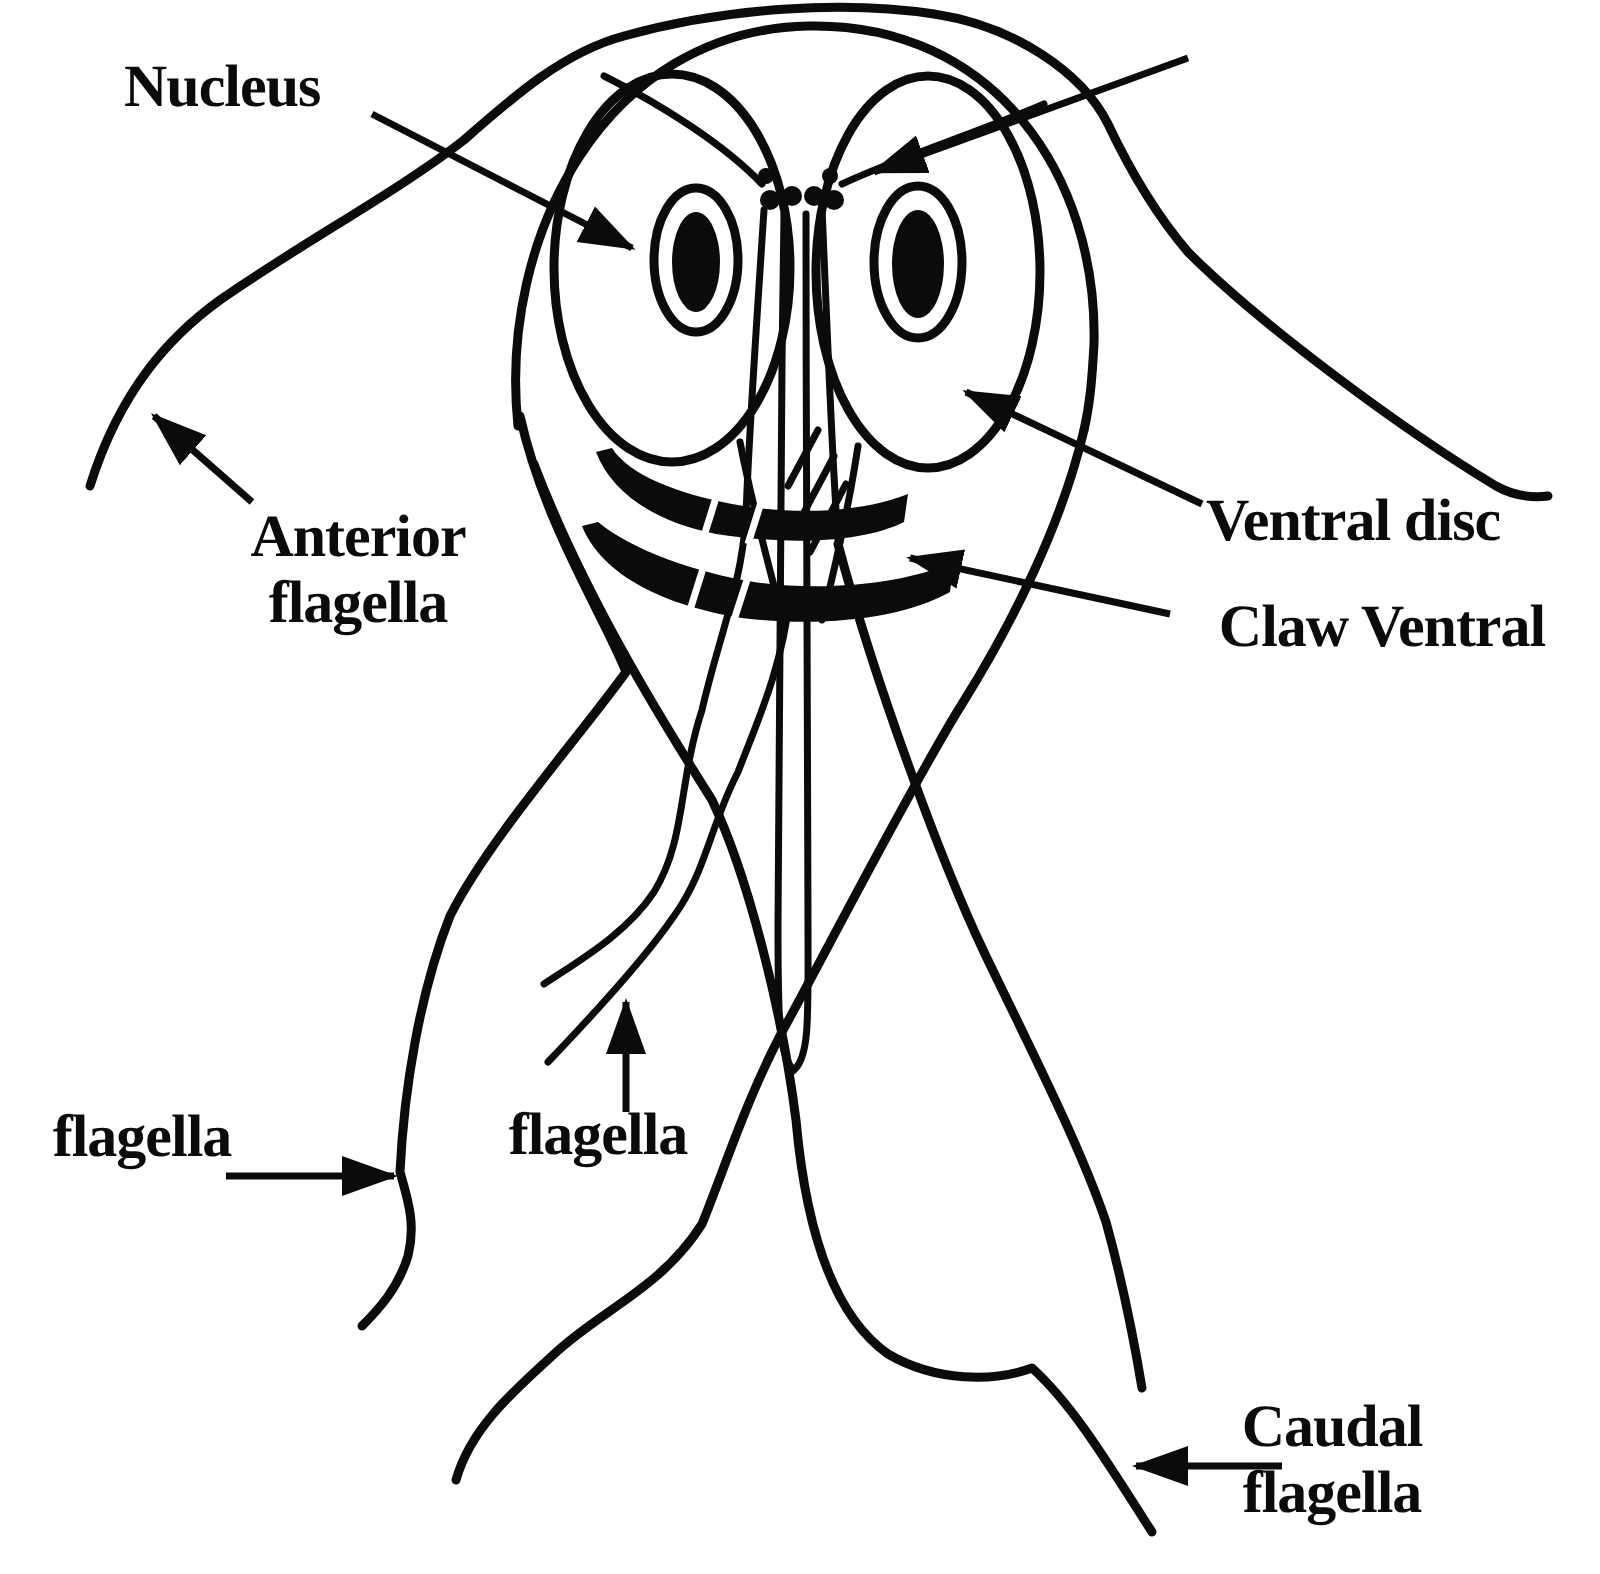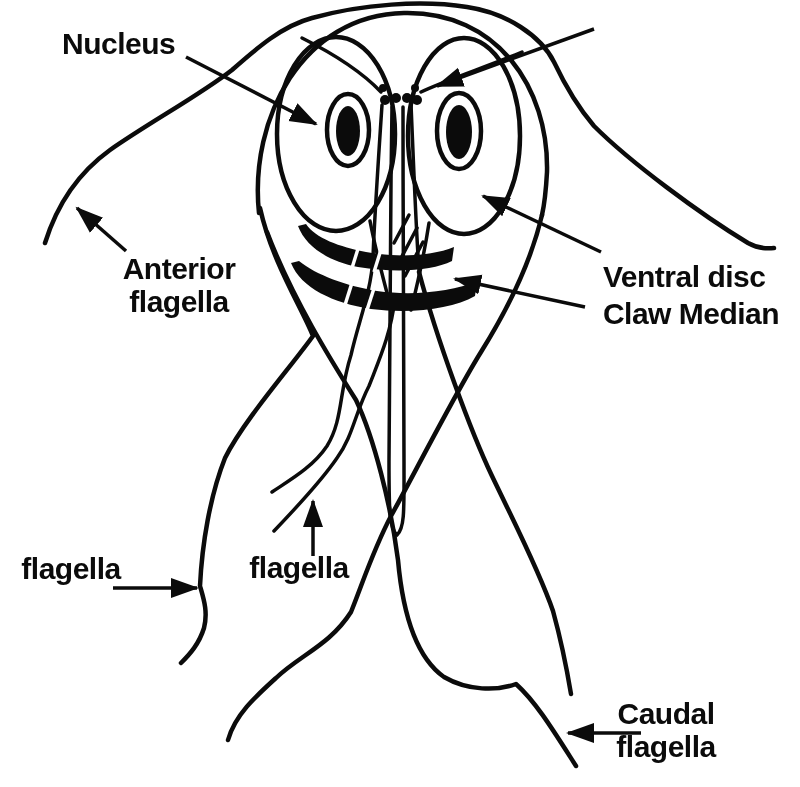--- a/index.html
+++ b/index.html
@@ -1,17 +1,17 @@
 <!DOCTYPE html>
 <html><head>
 <meta charset="utf-8">
 <style>
   html,body{margin:0;padding:0;background:#ffffff;}
   #stage{position:relative;width:800px;height:787px;background:#ffffff;overflow:hidden;
-         font-family:Liberation Sans, sans-serif;}
+         font-family:Liberation Serif, serif;}
   #art{position:absolute;left:0;top:0;}
   .lbl{position:absolute;font-weight:700;font-size:30px;line-height:33px;
        color:#0b0b0b;white-space:nowrap;letter-spacing:-0.5px;}
   .ctr{transform:translateX(-50%);text-align:center;}
   .ln{fill:none;stroke:#0b0b0b;stroke-width:4.5;stroke-linecap:round;stroke-linejoin:round;}
   .thin{fill:none;stroke:#0b0b0b;stroke-width:3.5;stroke-linecap:round;}
   .leader{fill:none;stroke:#0b0b0b;stroke-width:3.5;stroke-linecap:butt;}
   .solid{fill:#0b0b0b;stroke:none;}
   .gap{fill:none;stroke:#ffffff;stroke-width:3.5;stroke-linecap:butt;}
 </style>
@@ -107,26 +107,26 @@
   <div class="lbl" style="left:62px;top:27px">
     <div>Nucleus</div>
   </div>
 
 
   <div class="lbl ctr" style="left:179px;top:252px">
     <div>Anterior</div>
     <div>flagella</div>
   </div>
 
-  <div class="lbl" style="left:603px;top:260px">
+  <div class="lbl" style="left:603px;top:244px">
     <div>Ventral disc</div>
   </div>
 
   <div class="lbl ctr" style="left:691px;top:297px">
-    <div>Claw Median</div>
+    <div>Claw Ventral</div>
   </div>
 
   <div class="lbl ctr" style="left:71px;top:552px">
     <div>flagella</div>
   </div>
 
   <div class="lbl ctr" style="left:299px;top:551px">
     <div>flagella</div>
   </div>
 

